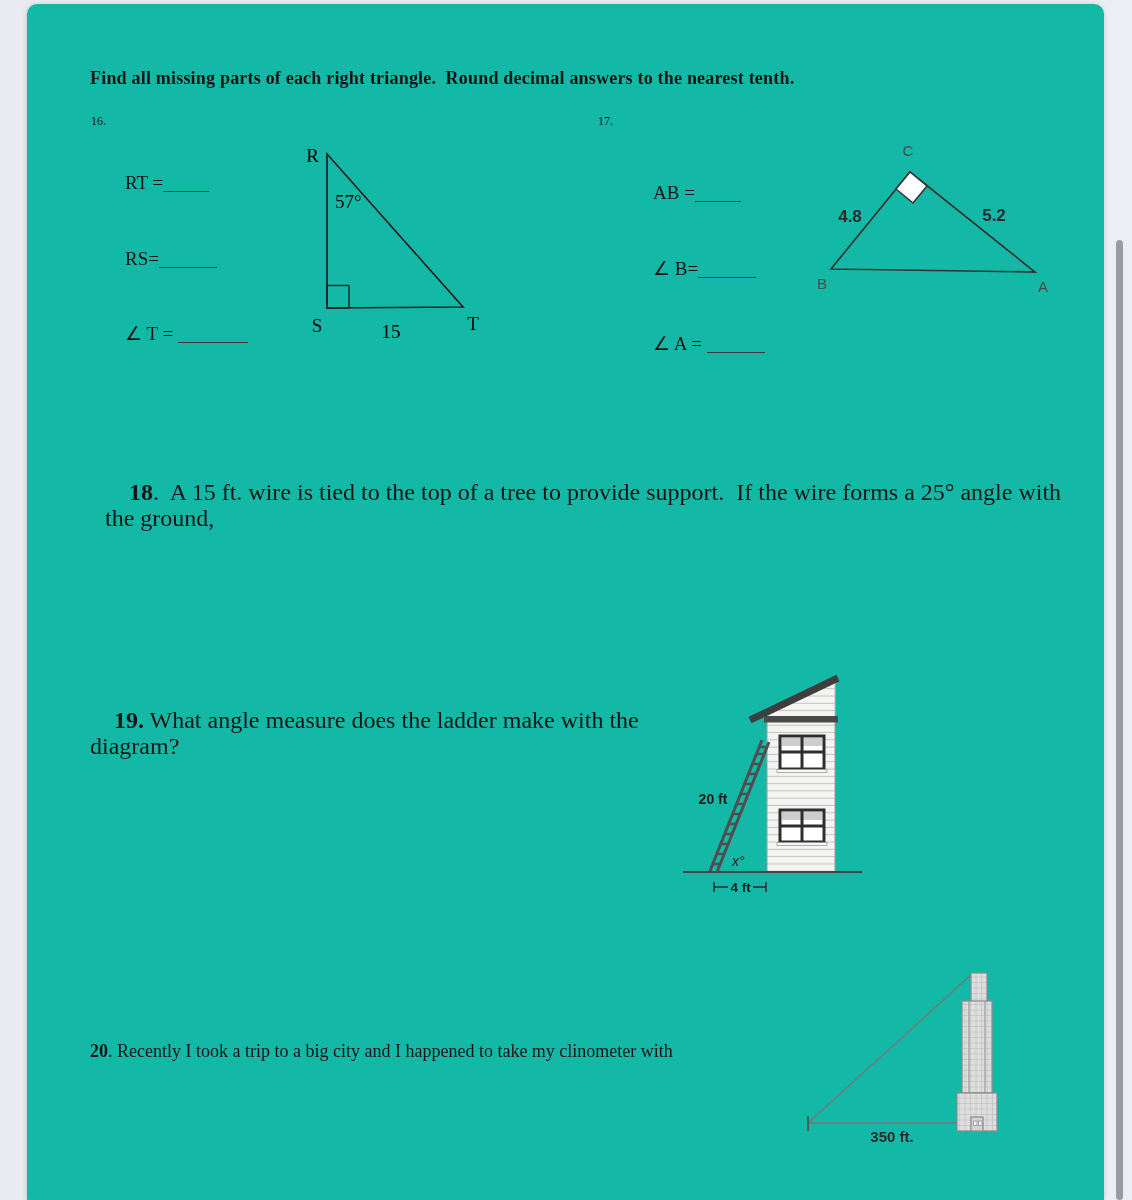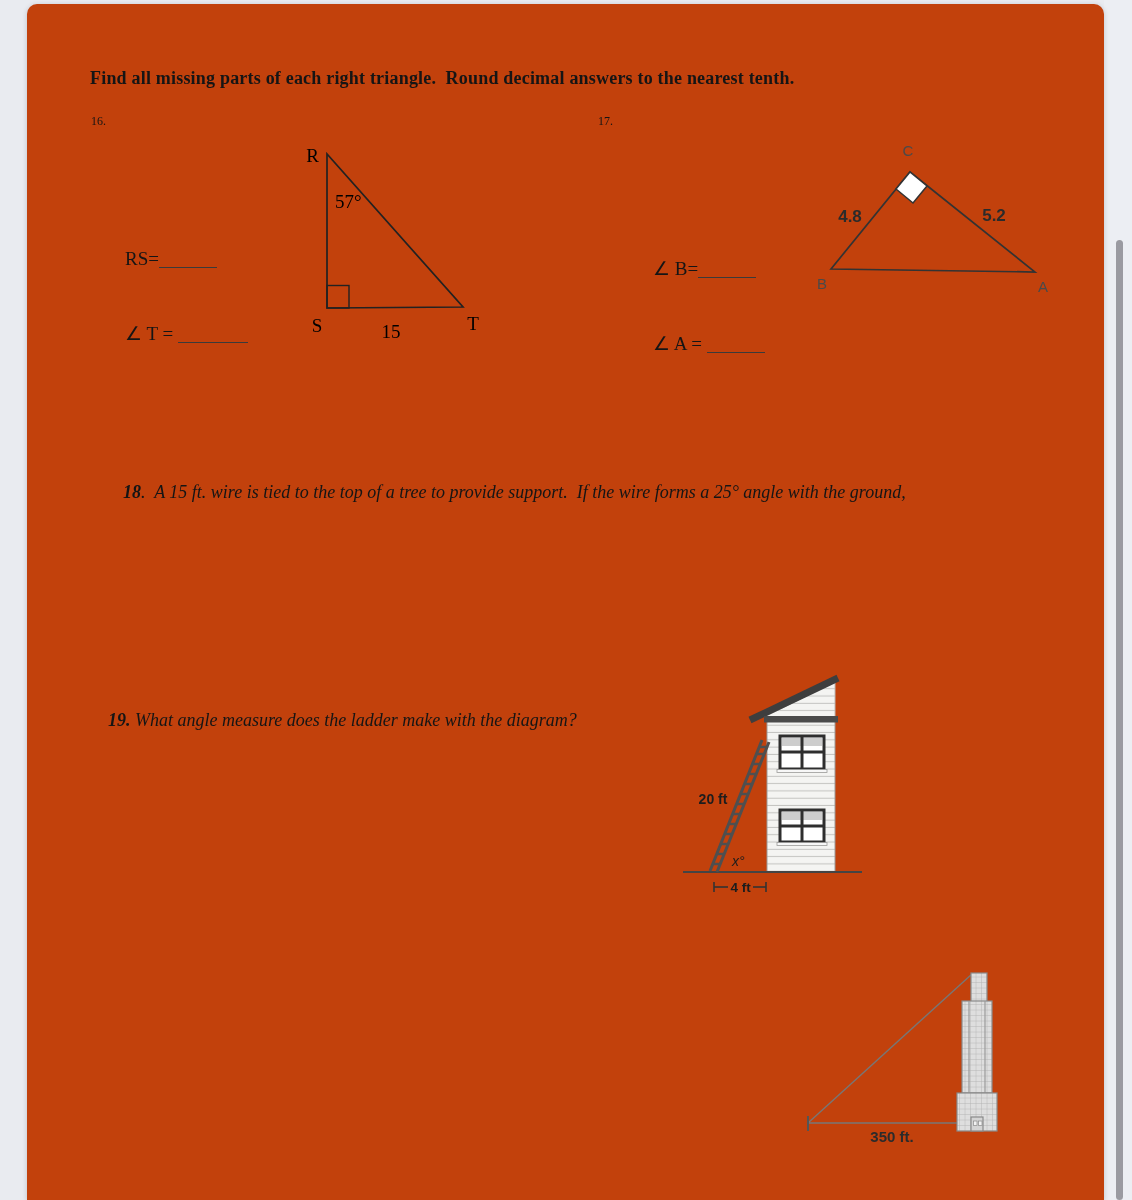--- a/index.html
+++ b/index.html
@@ -6,26 +6,26 @@
   html,body { width:1132px; height:1200px; }
   body {
     position:relative;
     background:#e9ebf0;
     font-family:"Liberation Serif","DejaVu Serif",serif;
     color:#151515;
     overflow:hidden;
   }
   .page {
     position:absolute; left:27px; top:4px; width:1077px; height:1196px;
-    background:#c2410c;
+    background:#14b8a6;
     border-radius:10px 10px 0 0;
     box-shadow:0 1px 5px rgba(40,45,60,.22);
   }
   .abs { position:absolute; }
-  .tline { white-space:pre-wrap; font-size:18px; line-height:26px; color:#151515;font-style:italic; }
+  .tline { white-space:pre-wrap; font-size:24px; line-height:26px; color:#151515; }
   .b { font-weight:bold; }
   .heading { font-weight:bold; font-size:18px; letter-spacing:.2px; white-space:pre-wrap; }
   .pnum { font-size:12px; }
   .blankrow { font-size:19px; white-space:pre-wrap; }
   .blank { display:inline-block; border-bottom:1.6px solid #3a3a3a; height:19px; vertical-align:-3px; }
   .angle-glyph { font-family:"Liberation Serif","DejaVu Sans",serif; }
   svg text { font-family:"Liberation Serif","DejaVu Serif",serif; }
   svg .sans { font-family:"Liberation Sans","DejaVu Sans",sans-serif; }
   .scroll-track { position:absolute; right:0; top:0; width:28px; height:1200px; background:#eceef3; }
   .scroll-thumb { position:absolute; left:1116px; top:240px; width:7px; height:960px; background:#9a9aa1; border-radius:4px; }
@@ -37,37 +37,43 @@
 <div class="scroll-track"></div>
 <div class="scroll-thumb"></div>
 
 <div class="page">
 
   <div class="abs heading" style="left:63px; top:64px; width:950px;">Find all missing parts of each right triangle.  Round decimal answers to the nearest tenth.</div>
 
   <div class="abs pnum" style="left:64px; top:110px;">16.</div>
   <div class="abs pnum" style="left:571px; top:110px;text-align:center;">17.</div>
 
+  <div class="abs blankrow" style="left:79px; top:146px;">
+    <span>RT =</span><span class="blank" style="width:46px;"></span>
+  </div>
   <div class="abs blankrow" style="left:79px; top:222px;font-family:Liberation Serif, serif;">
     <span>RS=</span><span class="blank" style="width:58px;"></span>
   </div>
   <div class="abs blankrow angle-glyph" style="left:79px; top:296px;">
     <span>∠ T =</span> <span class="blank" style="width:70px;"></span>
   </div>
 
   <svg class="abs" style="left:268px; top:136px;" width="195" height="200" viewBox="0 0 195 200">
     <path d="M32,14 L32,168 L168,167 Z" fill="none" stroke="#222" stroke-width="1.7"></path>
     <rect x="32" y="145.5" width="22" height="22.5" fill="none" stroke="#222" stroke-width="1.4"></rect>
     <text x="24" y="22" font-size="19" text-anchor="end">R</text>
     <text x="40" y="68" font-size="19">57°</text>
     <text x="22" y="192" font-size="19" text-anchor="middle">S</text>
     <text x="178" y="190" font-size="19" text-anchor="middle">T</text>
     <text x="96" y="198" font-size="19" text-anchor="middle">15</text>
   </svg>
 
+  <div class="abs blankrow" style="left:607px; top:156px;">
+    <span>AB =</span><span class="blank" style="width:46px;"></span>
+  </div>
   <div class="abs blankrow angle-glyph" style="left:607px; top:231px;">
     <span>∠ B=</span><span class="blank" style="width:58px;"></span>
   </div>
   <div class="abs blankrow angle-glyph" style="left:607px; top:306px;">
     <span>∠ A =</span> <span class="blank" style="width:58px;"></span>
   </div>
 
   <svg class="abs" style="left:781px; top:138px;" width="250" height="155" viewBox="0 0 250 155">
     <path d="M23,127 L102,30 L227,130 Z" fill="none" stroke="#333" stroke-width="1.7"></path>
     <polygon points="102,30 88,47 105,61 119,44" fill="#ffffff" stroke="#333" stroke-width="1.5"></polygon>
@@ -132,20 +138,21 @@
     <g stroke="#333" stroke-width="1.6">
       <line x1="34" y1="222" x2="34" y2="232"></line>
       <line x1="86" y1="222" x2="86" y2="232"></line>
       <line x1="34" y1="227" x2="48" y2="227"></line>
       <line x1="73" y1="227" x2="86" y2="227"></line>
     </g>
     <text class="sans" x="60.5" y="232" font-size="13.5" font-weight="bold" fill="#1d1d1d" text-anchor="middle">4 ft</text>
   </svg>
 
   <div class="abs p20block" style="left:63px; top:972px; width:700px;">
+    <div><span class="b">20</span><span>. Recently I took a trip to a big city and I happened to take my clinometer with</span></div>
     
     
   </div>
 
   <svg class="abs" style="left:768px; top:946px;" width="215" height="205" viewBox="0 0 215 205">
     <defs>
       <pattern id="bgrid" patternUnits="userSpaceOnUse" width="5.5" height="5.5">
         <rect width="5.5" height="5.5" fill="#dedede"></rect>
         <path d="M5.5,0 L5.5,5.5 M0,5.5 L5.5,5.5" stroke="#b0b0b0" stroke-width="0.8" fill="none"></path>
       </pattern>

